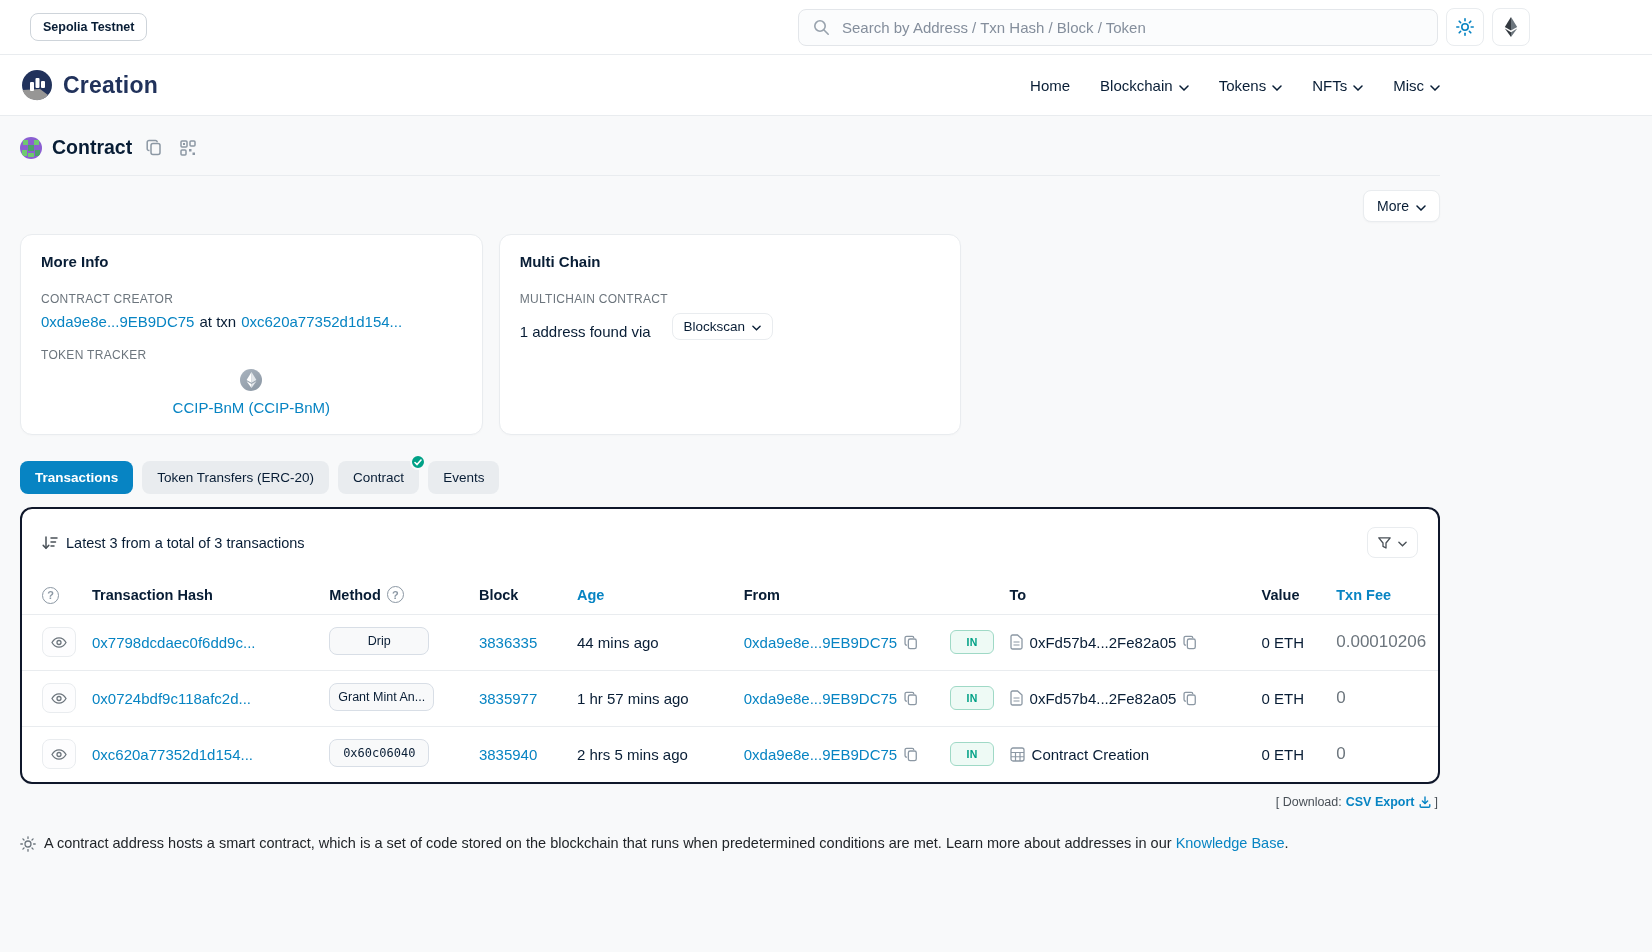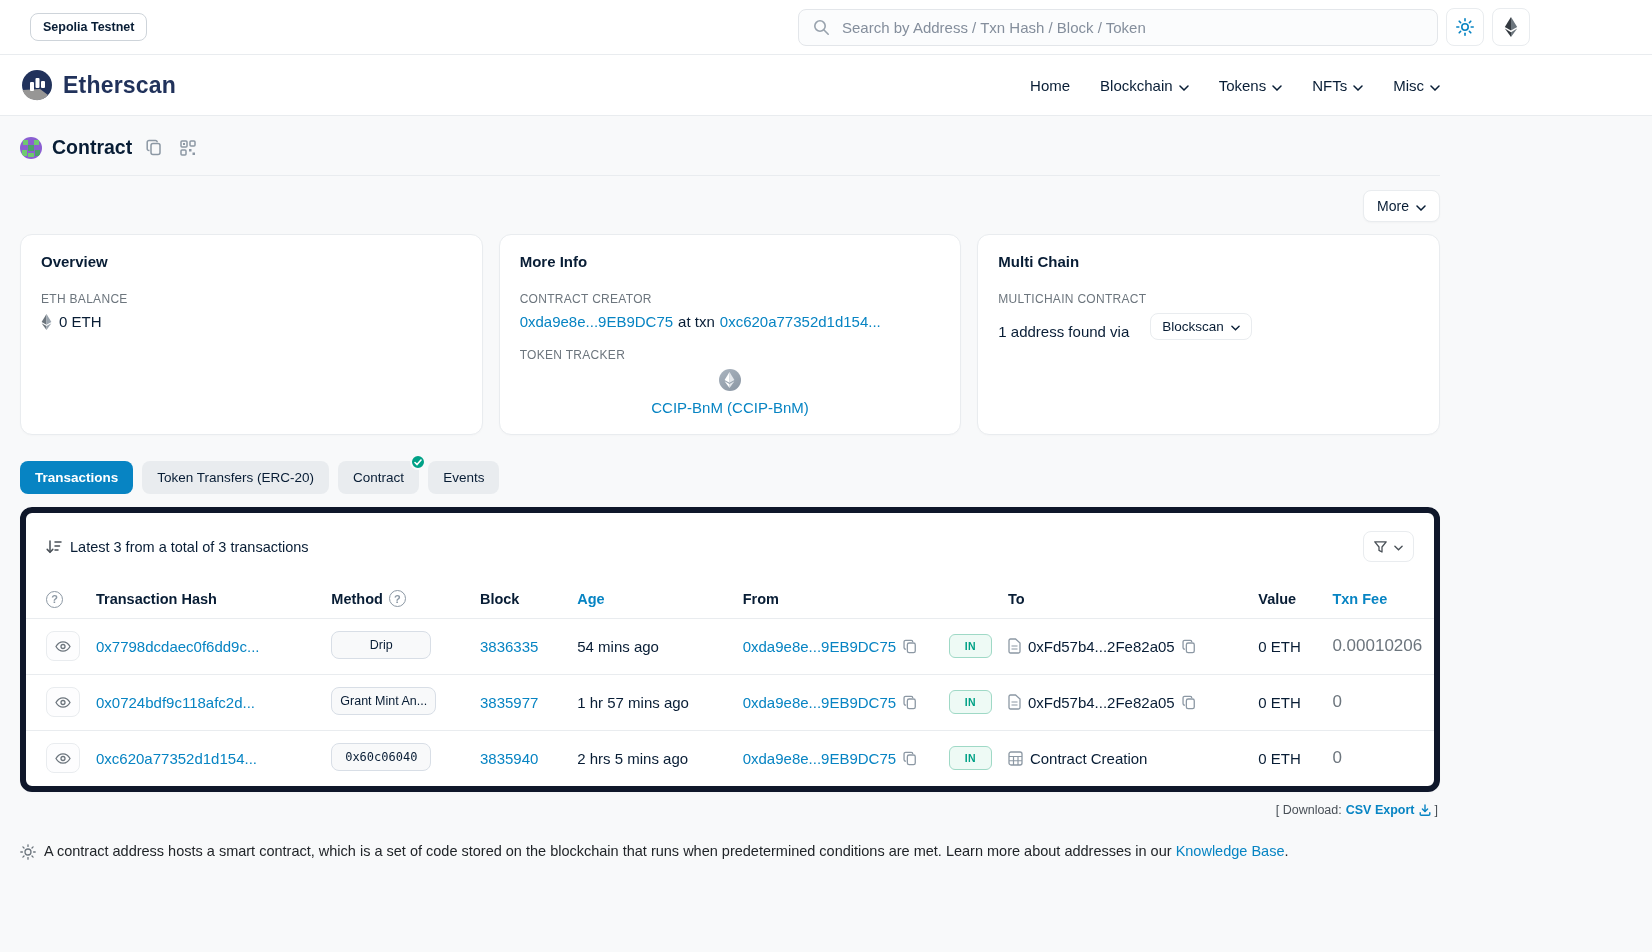--- a/index.html
+++ b/index.html
@@ -87,21 +87,21 @@
     position:relative; border:none; border-radius:8px; cursor:pointer; font-family:Liberation Sans, sans-serif;
     background:#e9ecef; color:#081d35; font-size:13.5px; font-weight:500; padding:9px 15px;
   }
   .tab.active { background:#0784c3; color:#fff; font-weight:600; }
   .tab .verified-dot {
     position:absolute; top:-7px; right:-7px; width:16px; height:16px; border-radius:50%;
     background:#00a186; border:2px solid #f8f9fa; display:flex; align-items:center; justify-content:center;
   }
 
   
-  .table-card { background:#fff; border:6px solid #0f172a; border-radius:12px; box-shadow:0 1px 2px rgba(0,0,0,.02); overflow:hidden; }
+  .table-card { background:#fff; border:2px solid #0f172a; border-radius:12px; box-shadow:0 1px 2px rgba(0,0,0,.02); overflow:hidden; }
   .table-topbar { display:flex; align-items:center; justify-content:space-between; padding:18px 20px; }
   .table-summary { display:flex; align-items:center; gap:8px; font-size:14.5px; color:#081d35; }
   .filter-btn {
     display:flex; align-items:center; gap:7px;
     background:#fff; border:1px solid #e9ecef; border-radius:8px; padding:7px 10px; cursor:pointer;
   }
   table { width:100%; border-collapse:collapse; font-size:15px; }
   th {
     text-align:left; font-size:14.5px; font-weight:700; color:#081d35;
     padding:10px 8px; border-bottom:1px solid #e9ecef; white-space:nowrap;
@@ -201,21 +201,21 @@
     <div class="brand">
       <span style="display:flex;">
         <svg width="34" height="34" viewBox="0 0 34 34">
           <circle cx="17" cy="17" r="15" fill="#21325b"></circle>
           <path d="M2.5 22 A15 15 0 0 0 28 27 L20 21 Z" fill="#979695"></path>
           <rect x="10" y="14" width="4" height="9" rx="1" fill="#fff"></rect>
           <rect x="15.5" y="10" width="4" height="10" rx="1" fill="#fff"></rect>
           <rect x="21" y="13" width="4" height="7" rx="1" fill="#fff"></rect>
         </svg>
       </span>
-      <span class="brand-text">Etherscan</span>
+      <span class="brand-text">Creation</span>
     </div>
     <nav class="nav">
       <a>
           <span>Home</span>
         </a>
       <a>
           <span>Blockchain</span>
           <span class="chev"><svg width="10" height="6" viewBox="0 0 10 6">
               <path d="M1 1l4 4 4-4" fill="none" stroke="#081d35" stroke-width="1.5" stroke-linecap="round"></path>
             </svg></span>
@@ -285,35 +285,20 @@
     <button class="more-btn">
       <span>More</span>
       <span><svg width="10" height="6" viewBox="0 0 10 6">
             <path d="M1 1l4 4 4-4" fill="none" stroke="#081d35" stroke-width="1.5" stroke-linecap="round"></path>
           </svg></span>
     </button>
   </div>
 
   <div class="cards">
 
-    <div class="card">
-      <h2>Overview</h2>
-      <div class="card-label">ETH BALANCE</div>
-      <div class="card-value">
-        <span style="display:flex;">
-            <svg width="11" height="16" viewBox="0 0 11 16">
-              <polygon points="5.5,0 0.6,8 5.5,10.8" fill="#6c757d"></polygon>
-              <polygon points="5.5,0 10.4,8 5.5,10.8" fill="#9aa4ae"></polygon>
-              <polygon points="5.5,12 0.6,9.2 5.5,16" fill="#6c757d"></polygon>
-              <polygon points="5.5,12 10.4,9.2 5.5,16" fill="#9aa4ae"></polygon>
-            </svg>
-          </span>
-        <span>0 ETH</span>
-      </div>
-    </div>
 
     <div class="card">
       <h2>More Info</h2>
       <div class="card-section">
         <div class="card-label">CONTRACT CREATOR</div>
         <div class="card-value" style="gap:5px;">
           <a class="blue">0xda9e8e...9EB9DC75</a>
           <span>at txn</span>
           <a class="blue">0xc620a77352d1d154...</a>
         </div>
@@ -421,21 +406,21 @@
                   <svg width="16" height="11" viewBox="0 0 16 11">
                     <path d="M1 5.5C3 2 5.3 0.8 8 0.8S13 2 15 5.5C13 9 10.7 10.2 8 10.2S3 9 1 5.5Z" fill="none" stroke="#6c757d" stroke-width="1.3"></path>
                     <circle cx="8" cy="5.5" r="2" fill="none" stroke="#6c757d" stroke-width="1.3"></circle>
                   </svg>
                 </span>
               </button>
             </td>
           <td><a class="blue">0x7798dcdaec0f6dd9c...</a></td>
           <td><span class="method-badge">Drip</span></td>
           <td><a class="blue">3836335</a></td>
-          <td>54 mins ago</td>
+          <td>44 mins ago</td>
           <td>
               <span class="cell-flex">
                 <a class="blue">0xda9e8e...9EB9DC75</a>
                 <button class="copy-btn">
                   <svg width="14" height="15" viewBox="0 0 16 17">
                     <rect x="5" y="4.5" width="9" height="11" rx="2" fill="none" stroke="#8c98a4" stroke-width="1.5"></rect>
                     <path d="M3.5 11.5h-0.5a1.8 1.8 0 0 1-1.8-1.8V3.3a1.8 1.8 0 0 1 1.8-1.8h6.4a1.8 1.8 0 0 1 1.8 1.8" fill="none" stroke="#8c98a4" stroke-width="1.5"></path>
                   </svg>
                 </button>
               </span>

